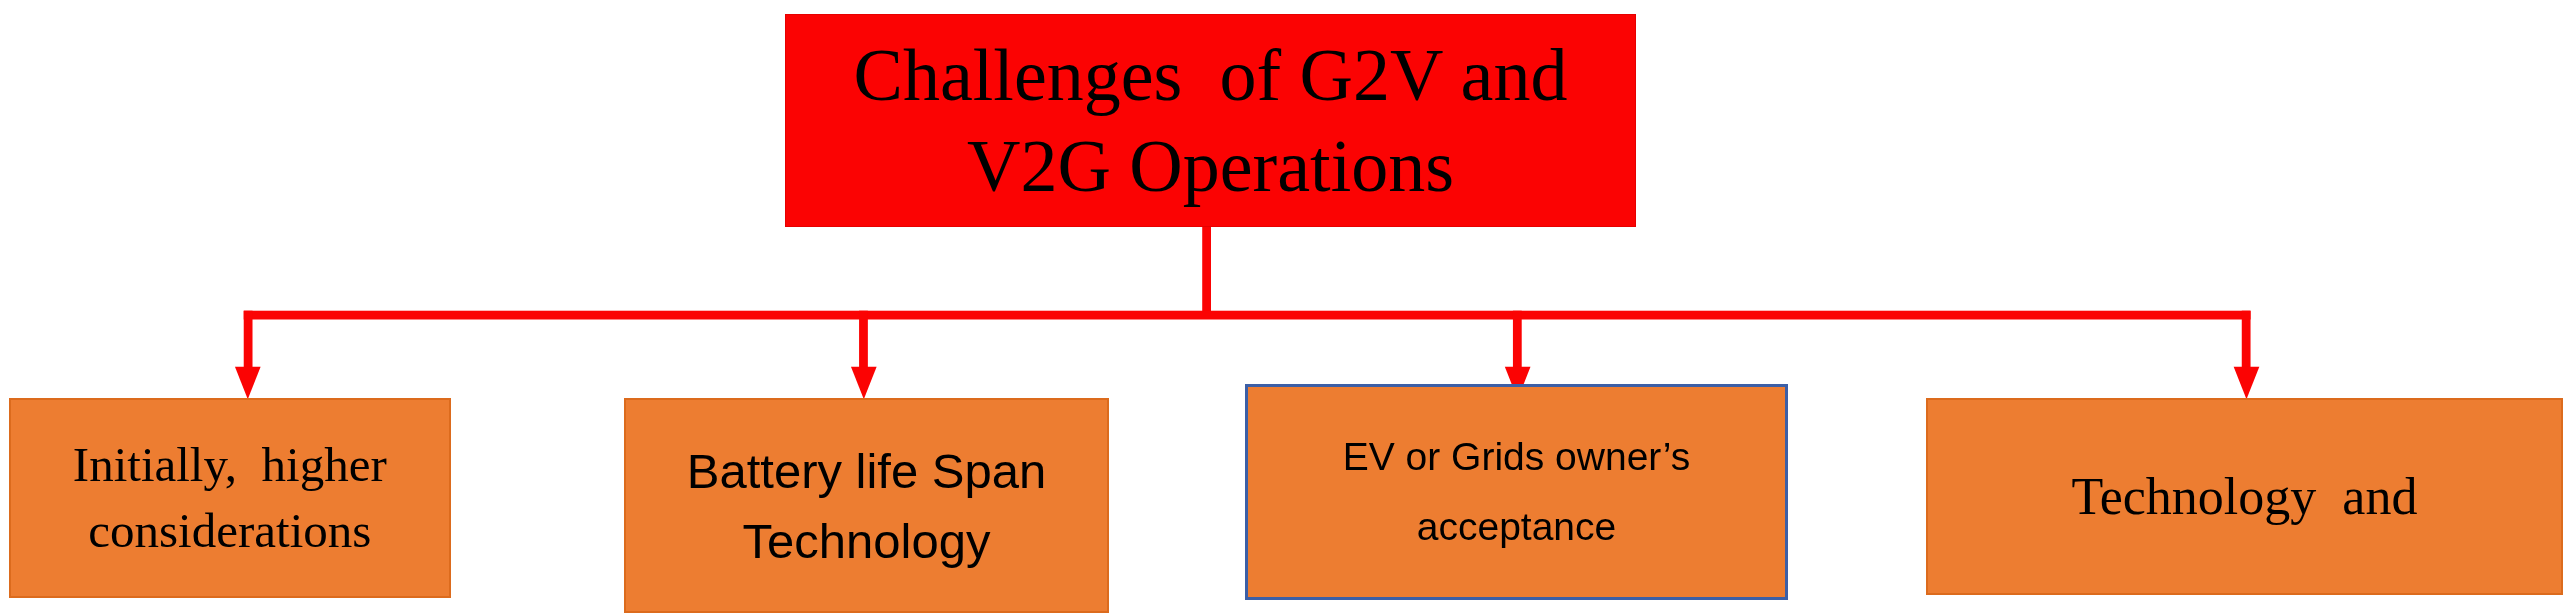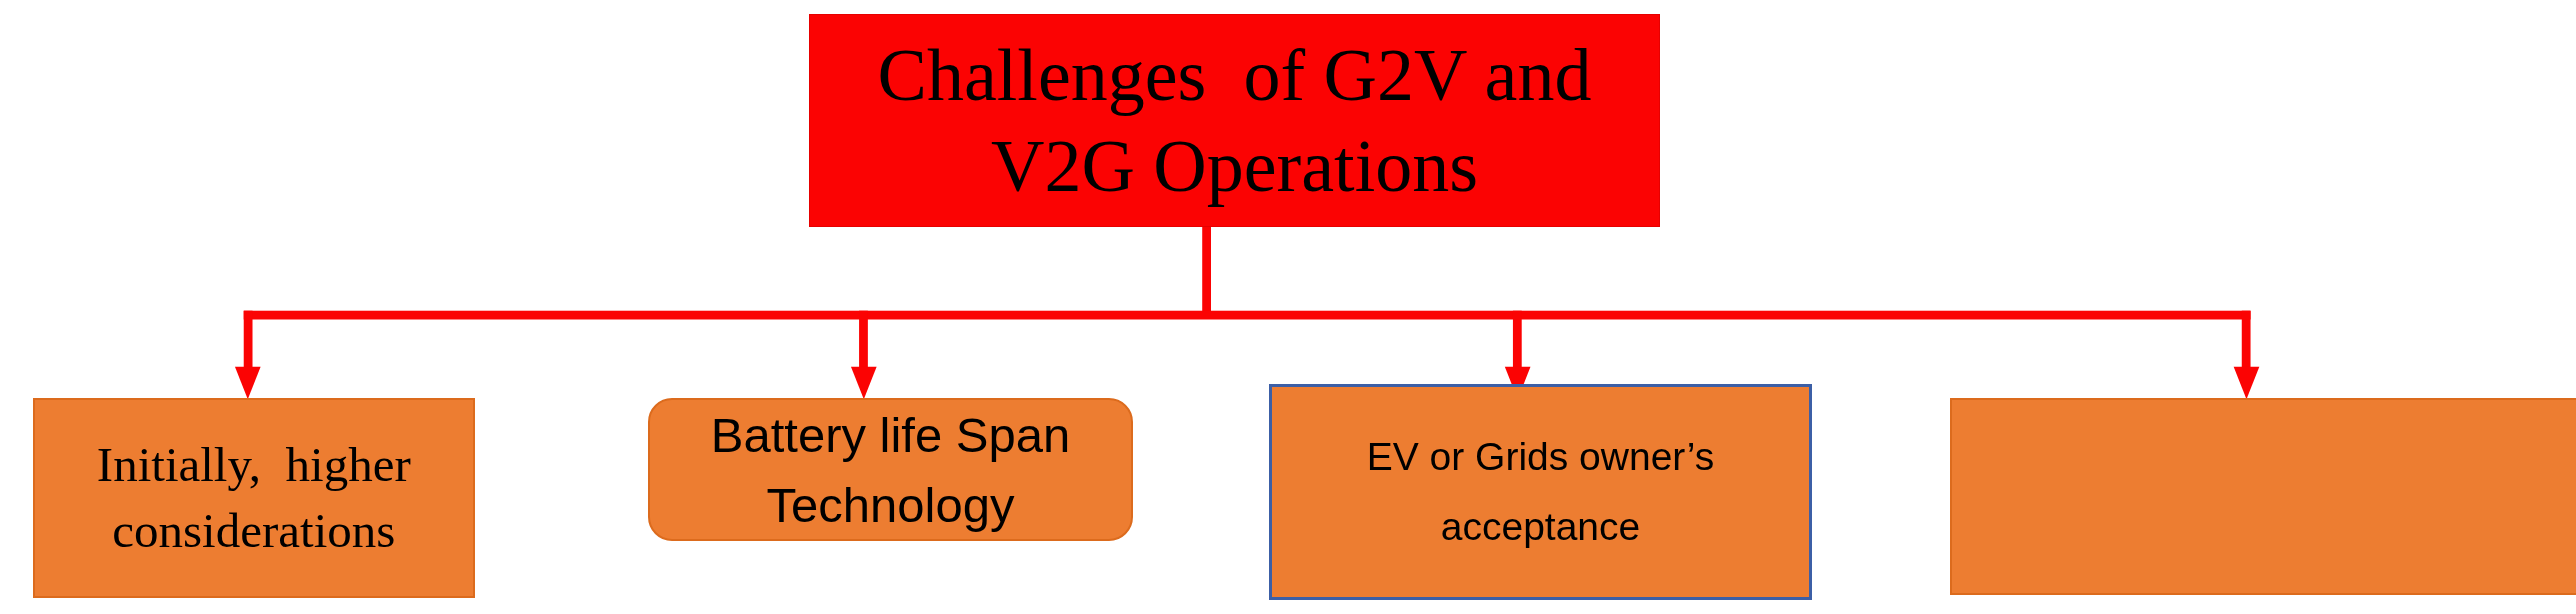--- a/index.html
+++ b/index.html
@@ -25,21 +25,20 @@
   }
   .box {
     position: absolute;
     display: flex;
     flex-direction: column;
     align-items: center;
     justify-content: center;
     text-align: center;
     color: #000000;
     box-sizing: border-box;
-    margin-left: 24px;
   }
   .box .tline {
     white-space: pre;   
   }
   .root-box {
     left: 785px;
     top: 14px;
     width: 851px;
     height: 213px;
     background: #FB0303;
@@ -60,24 +59,23 @@
     top: 398px;
     width: 442px;
     height: 200px;
     font-size: 49px;
     line-height: 66px;
   }
   .child-2 {
     left: 624px;
     top: 398px;
     width: 485px;
-    height: 143px;
+    height: 215px;
     font-size: 49px;
     line-height: 70px;
-    border-radius: 24px;
   }
   .child-3 {
     left: 1245px;
     top: 384px;
     width: 543px;
     height: 216px;
     font-size: 39px;
     line-height: 70px;
     border: 3.4px solid #3C5FA6;  
   }
@@ -128,16 +126,17 @@
     <div class="tline">Battery life Span</div>
     <div class="tline">Technology</div>
   </div>
 
   <div class="box child child-3 sans">
     <div class="tline">EV or Grids owner’s</div>
     <div class="tline">acceptance</div>
   </div>
 
   <div class="box child child-4 serif">
+    <div class="tline">Technology  and</div>
   </div>
 
 </div>
 
 
 </body></html>

